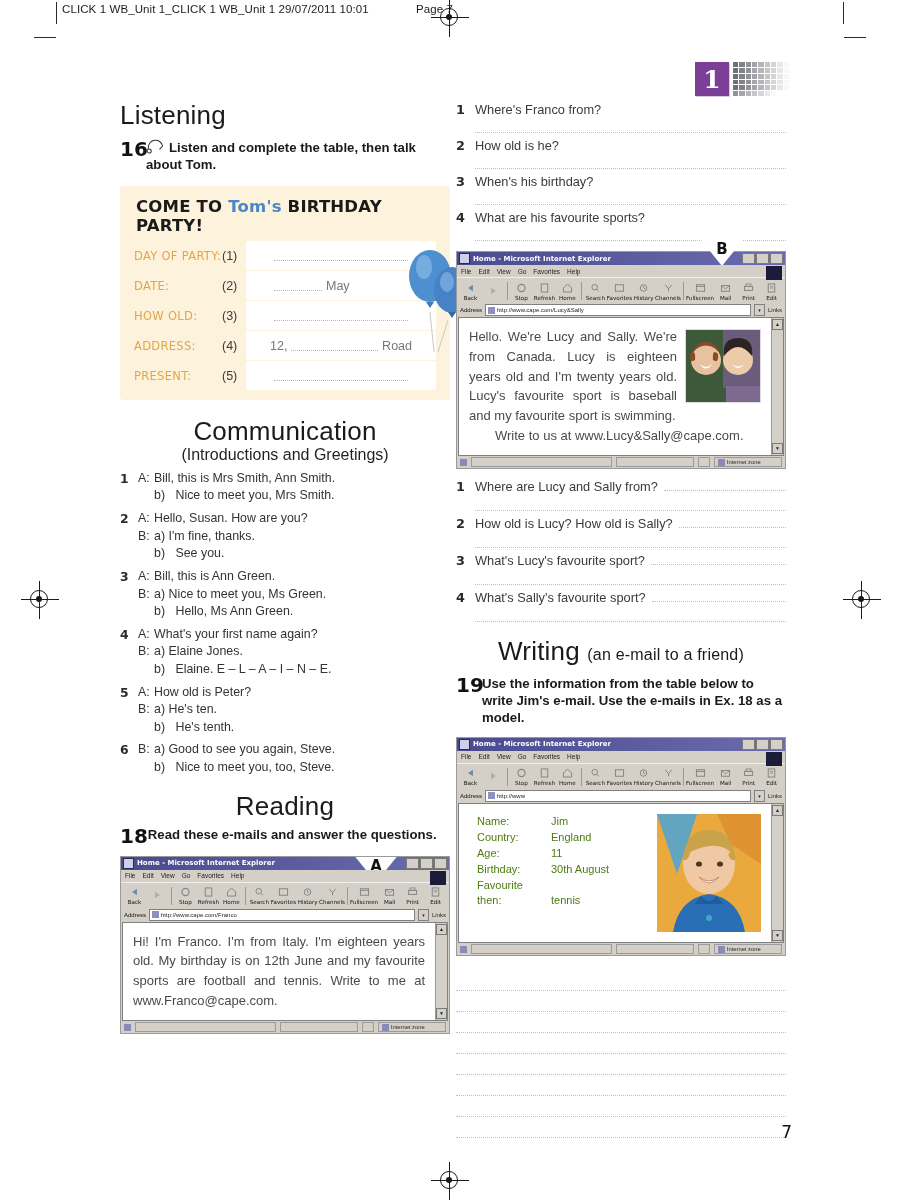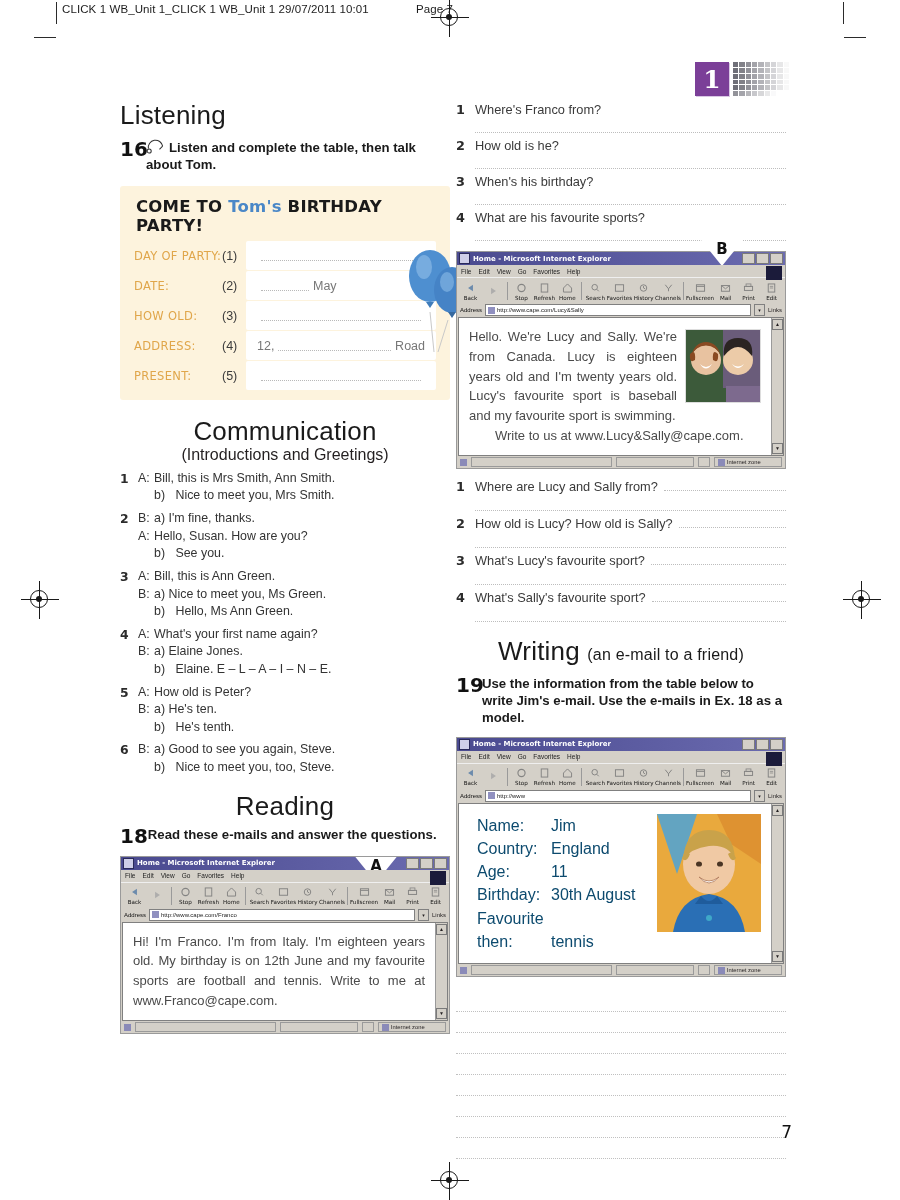--- a/index.html
+++ b/index.html
@@ -48,21 +48,21 @@
   .ex-txt{font-size:13.2px;font-weight:700;line-height:1.32;color:#1a1a1a;}
   .headphone{display:inline-block;width:19px;height:16px;vertical-align:-3px;margin-right:4px;}
 
   
   .card{position:relative;margin-top:12px;background:#fdf3dd;border-radius:3px;padding:11px 14px 13px 14px;}
   .card-title{font-size:16.5px;font-weight:700;letter-spacing:.2px;color:#1a1a1a;margin:0 0 10px 2px;font-family:"DejaVu Sans",sans-serif;}
   .card-title .blue{color:#4a87c7;}
   .crow{display:flex;align-items:center;height:22px;margin-bottom:8px;}
   .clabel{width:88px;font-size:11.5px;color:#e0a64a;letter-spacing:.3px;font-family:"DejaVu Sans",sans-serif;}
   .cnum{width:24px;font-size:12.5px;color:#3b3b3b;}
-  .cfield{flex:1;background:#fff;border-radius:2px;height:29px;display:flex;align-items:center;padding:0 11px;font-size:12.5px;color:#777;}
+  .cfield{flex:1;background:#fff;border-radius:2px;height:29px;display:flex;align-items:center;padding:0 24px;font-size:12.5px;color:#777;}
   .dotfill{flex:1;border-bottom:1.6px dotted #b9b9b9;height:9px;margin:0 4px;}
   .balloons{position:absolute;right:-28px;top:48px;width:74px;height:120px;}
 
   
   .dlg{margin-top:6px;}
   .ditem{display:flex;margin-top:5px;font-size:12.4px;color:#333;line-height:1.42;}
   .dnum{min-width:18px;font-family:"DejaVu Sans",sans-serif;font-weight:600;color:#2b2b2b;}
   .dbody{flex:1;}
   .dline{white-space:nowrap;}
   .dline .spk{display:inline-block;width:16px;}
@@ -112,21 +112,21 @@
 
   .mailtxt{font-size:13px;line-height:1.52;color:#4a4a4a;text-align:justify;}
   .marker{position:absolute;top:0;width:42px;height:26px;background:#fff;
      clip-path:polygon(0 0,100% 0,50% 100%);display:flex;align-items:flex-start;justify-content:center;
      font-size:15px;font-weight:700;font-family:"DejaVu Sans",sans-serif;color:#111;border:0;}
   .marker span{margin-top:0px;}
 
   .photo-ls{width:74px;height:72px;float:right;margin:2px 0 2px 8px;border:1px solid #ddd;position:relative;overflow:hidden;background:#cdbba8;}
   .photo-jim{width:104px;height:118px;float:right;margin:0 4px 0 8px;position:relative;overflow:hidden;background:#e8b84a;}
 
-  .profile{font-size:16px;color:#0c4a6e;line-height:1.45;}
+  .profile{font-size:11px;color:#4d7c0f;line-height:1.45;}
   .prow{display:flex;}
   .pk{width:74px;}
   .pv{}
 
   .wlines{margin-top:14px;}
   .wline{border-bottom:1.8px dotted #c0c0c0;height:20px;}
   .pagenum{position:absolute;right:108px;bottom:58px;font-size:17px;font-family:"DejaVu Sans",sans-serif;color:#111;}
 </style>
 </head>
 <body>
@@ -294,22 +294,22 @@
       <div class="ditem">
         <div class="dnum">1</div>
         <div class="dbody">
           <div class="dline"><span class="spk">A:</span><span>Bill, this is Mrs Smith, Ann Smith.</span></div>
           <div class="dline dopt"><span class="lbl">b)</span> <span>Nice to meet you, Mrs Smith.</span></div>
         </div>
       </div>
       <div class="ditem">
         <div class="dnum">2</div>
         <div class="dbody">
+          <div class="dline"><span class="spk">A:</span><span>Hello, Susan. How are you?</span></div>
           <div class="dline"><span class="spk">B:</span><span class="lbl">a)</span> <span>I'm fine, thanks.</span></div>
-          <div class="dline"><span class="spk">A:</span><span>Hello, Susan. How are you?</span></div>
           <div class="dline dopt"><span class="lbl">b)</span> <span>See you.</span></div>
         </div>
       </div>
       <div class="ditem">
         <div class="dnum">3</div>
         <div class="dbody">
           <div class="dline"><span class="spk">A:</span><span>Bill, this is Ann Green.</span></div>
           <div class="dline"><span class="spk">B:</span><span class="lbl">a)</span> <span>Nice to meet you, Ms Green.</span></div>
           <div class="dline dopt"><span class="lbl">b)</span> <span>Hello, Ms Ann Green.</span></div>
         </div>

